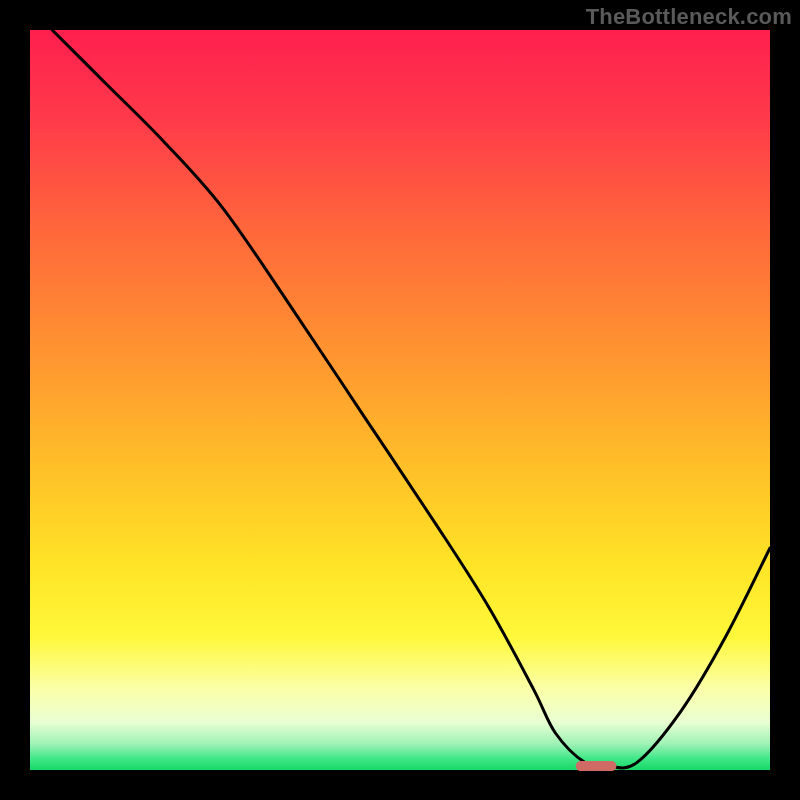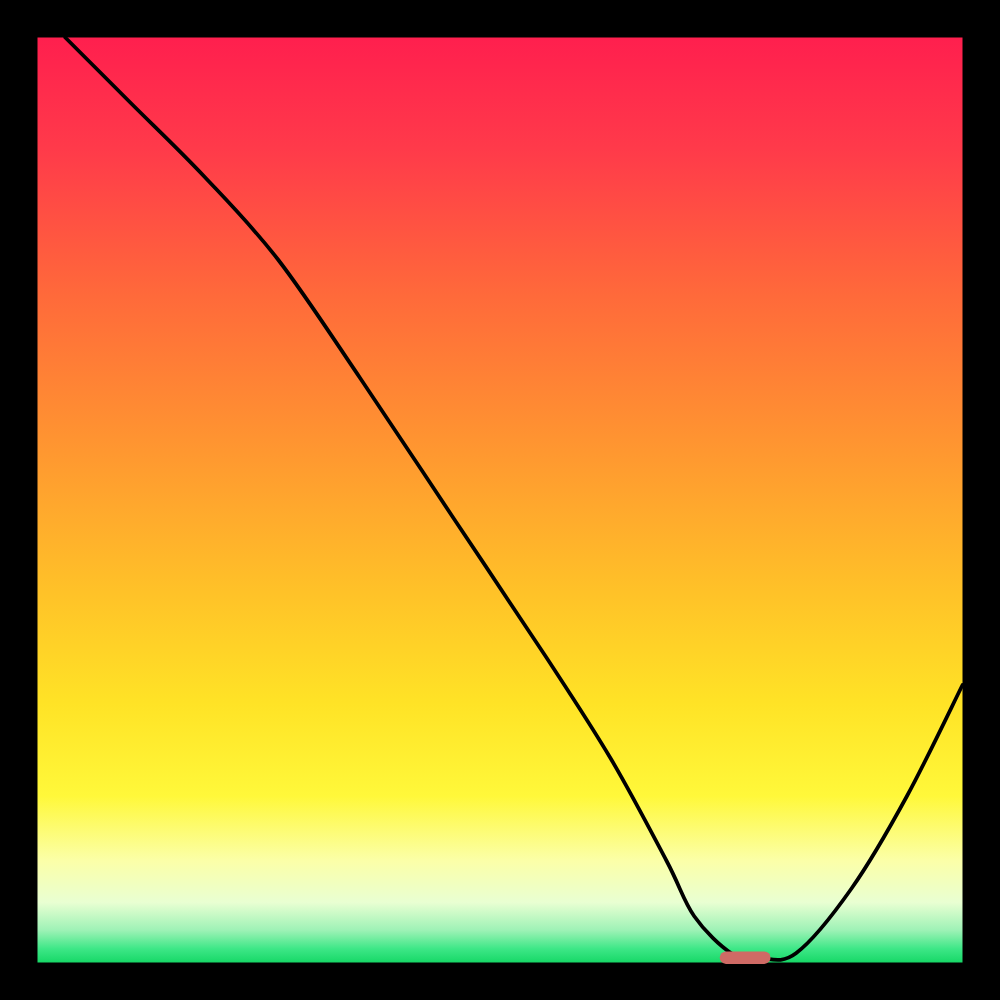--- a/index.html
+++ b/index.html
@@ -50,13 +50,14 @@
           <stop offset="96.5%" stop-color="#9ef2b6"></stop>
           <stop offset="98.5%" stop-color="#3ee787"></stop>
           <stop offset="100%" stop-color="#17d867"></stop>
         </linearGradient>
       </defs>
       <rect x="0" y="0" width="800" height="800" fill="#000000"></rect>
       <rect x="30" y="30" width="740" height="740" fill="url(#bg-grad)"></rect>
       <path d="M 52.2 30 C 60.833333333333336 38.633333333333326, 85.5 63.299999999999955, 104 81.79999999999995 C 122.5 100.29999999999995, 143.46666666666664 120.03333333333332, 163.2 141 C 182.93333333333334 161.96666666666667, 201.43333333333334 180.4666666666667, 222.4 207.60000000000002 C 243.36666666666667 234.73333333333335, 265.56666666666666 269.26666666666665, 289 303.8 C 312.43333333333334 338.33333333333337, 338.3333333333333 377.8, 363 414.8 C 387.6666666666667 451.8, 416.0333333333334 493.7333333333333, 437.00000000000006 525.8 C 457.9666666666667 557.8666666666667, 472.76666666666665 580.0666666666667, 488.8 607.2 C 504.83333333333337 634.3333333333334, 522.1 667.6333333333333, 533.2 688.6 C 544.3000000000001 709.5666666666667, 546.7666666666667 720.6666666666666, 555.4 733 C 564.0333333333333 745.3333333333334, 576.3666666666667 757.0500000000001, 585 762.6 C 593.6333333333333 768.15, 598.5666666666667 766.3, 607.2 766.3 C 615.8333333333334 766.3, 624.4666666666666 771.85, 636.8 762.6 C 649.1333333333333 753.35, 666.4000000000001 731.7666666666667, 681.2 710.8 C 696 689.8333333333333, 710.8 663.9333333333333, 725.5999999999999 636.8 C 740.3999999999999 609.6666666666666, 762.6 562.8, 770 548" fill="none" stroke="#000000" stroke-width="3" stroke-linecap="round" stroke-linejoin="round"></path>
       <rect x="575.75" y="761.12" width="40.69999999999993" height="10" rx="5" fill="#cf6a65"></rect>
     </svg>
+  <div class="watermark">TheBottleneck.com</div>
 </div>
 
 </body></html>

